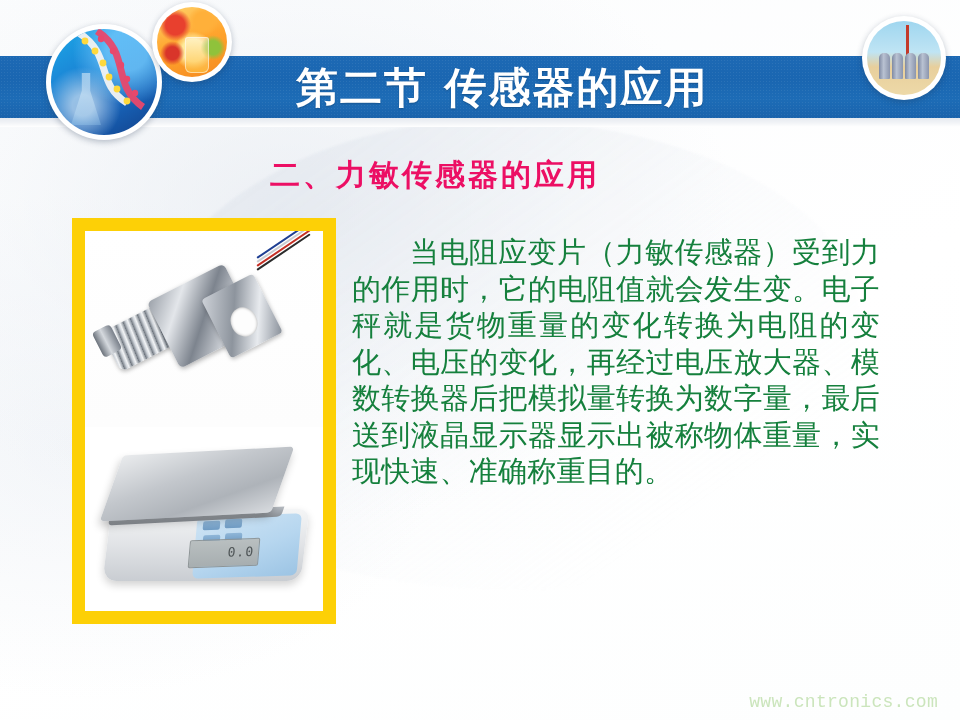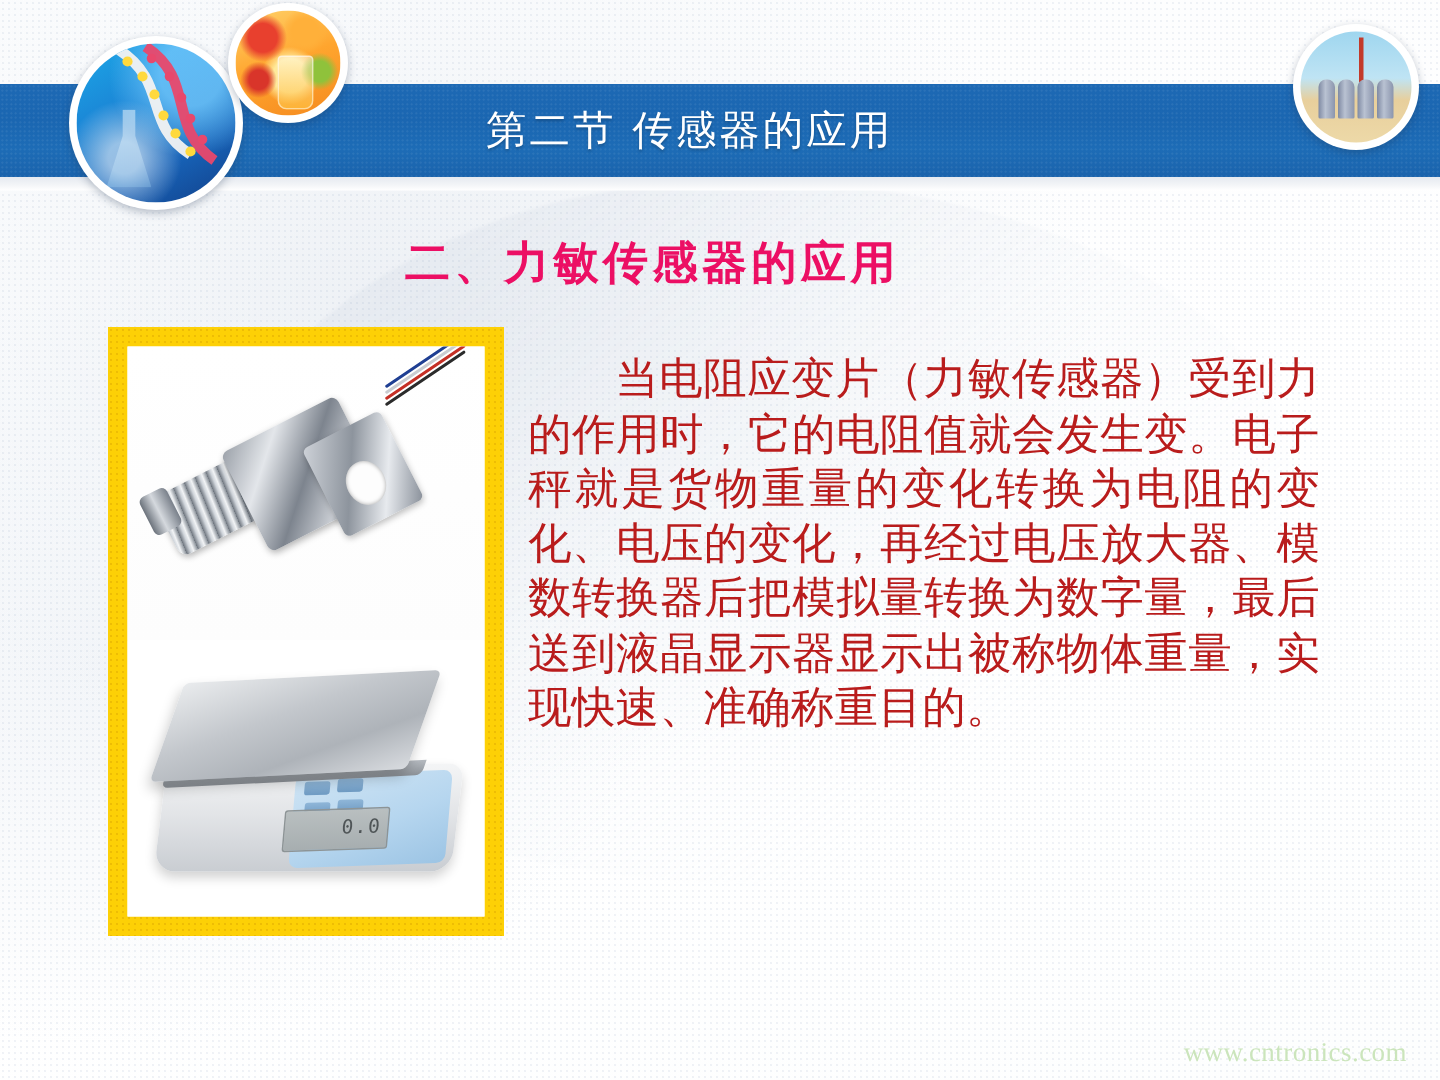--- a/index.html
+++ b/index.html
@@ -66,27 +66,26 @@
     left: 0; top: 118px;
     width: 960px; height: 9px;
     background: linear-gradient(180deg, #e6eaf0 0%, #f2f4f7 55%, #ffffff 100%);
   }
 
   .banner-title {
     position: absolute;
     left: 296px; top: 62px;
     height: 52px;
     line-height: 52px;
-    font-size: 27px;
-    font-weight: normal;
+    font-size: 42px;
+    font-weight: bold;
     letter-spacing: 2px;
     color: #ffffff;
     white-space: nowrap;
     text-shadow: 0 1px 2px rgba(0,0,0,0.22);
-    margin-left: 28px;
   }
 
   
   .photo-circle {
     position: absolute;
     border-radius: 50%;
     background: #fff;
     box-shadow: 0 2px 6px rgba(30,50,80,0.30);
     overflow: hidden;
   }
@@ -335,34 +334,34 @@
   }
 
   
   .body-text {
     position: absolute;
     left: 352px; top: 234px;
     width: 528px;
     font-family: "DejaVu Serif", "Liberation Serif", serif;
     font-size: 29px;
     line-height: 36.5px;
-    color: #b91c1c;
+    color: #15803d;
     text-indent: 58px;
     text-align: justify;
     letter-spacing: 0.2px;
   }
 
   
   .watermark {
     position: absolute;
     right: 22px; bottom: 8px;
     font-size: 18px;
     color: #cbe5bc;
     letter-spacing: 0.3px;
-    font-family: Liberation Serif, serif;
+    font-family: Liberation Mono, monospace;
   }
 </style>
 </head>
 <body>
 
 <div id="slide">
 
   <div class="bg-wash"></div>
   <div class="bg-swoosh"></div>
   <div class="bg-dots"></div>

